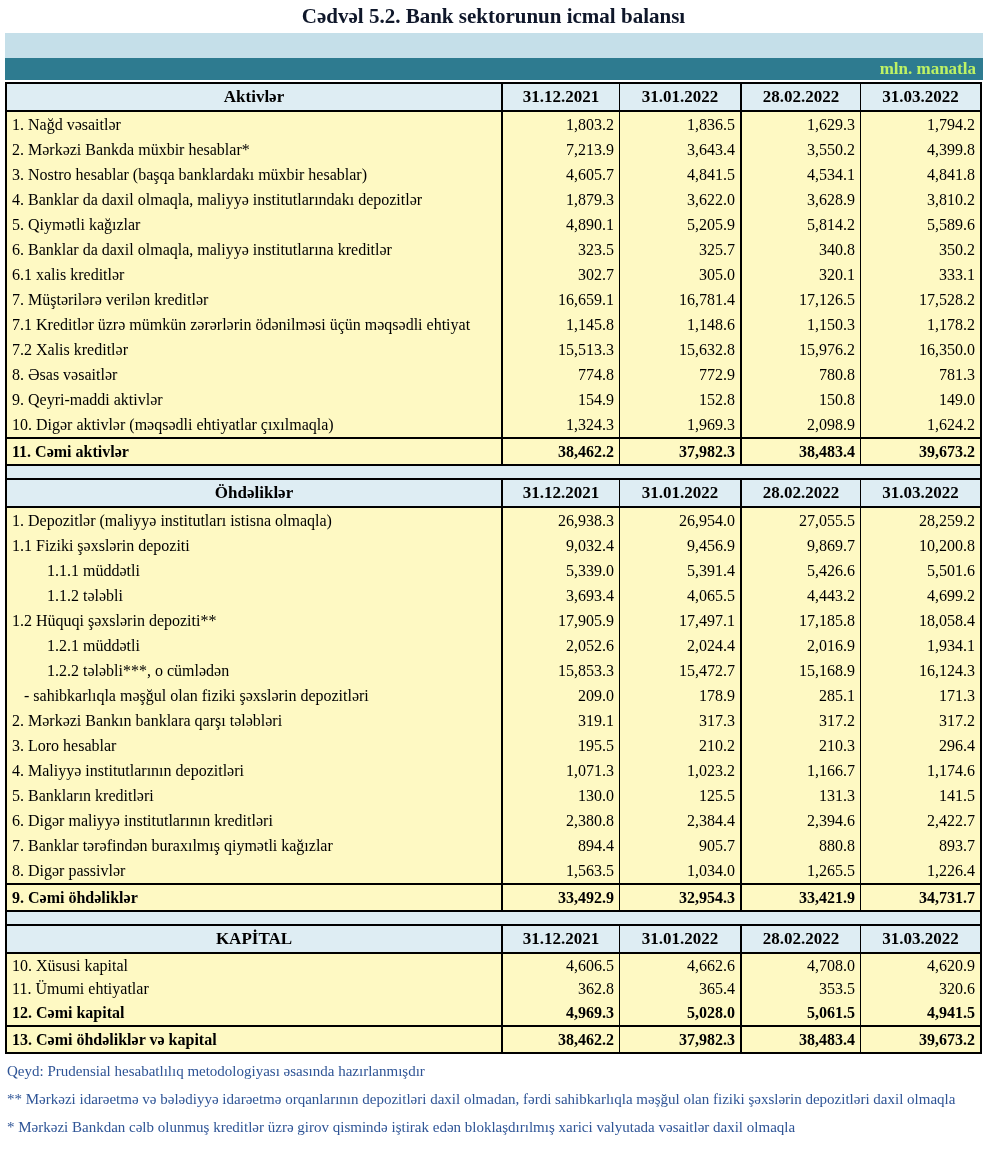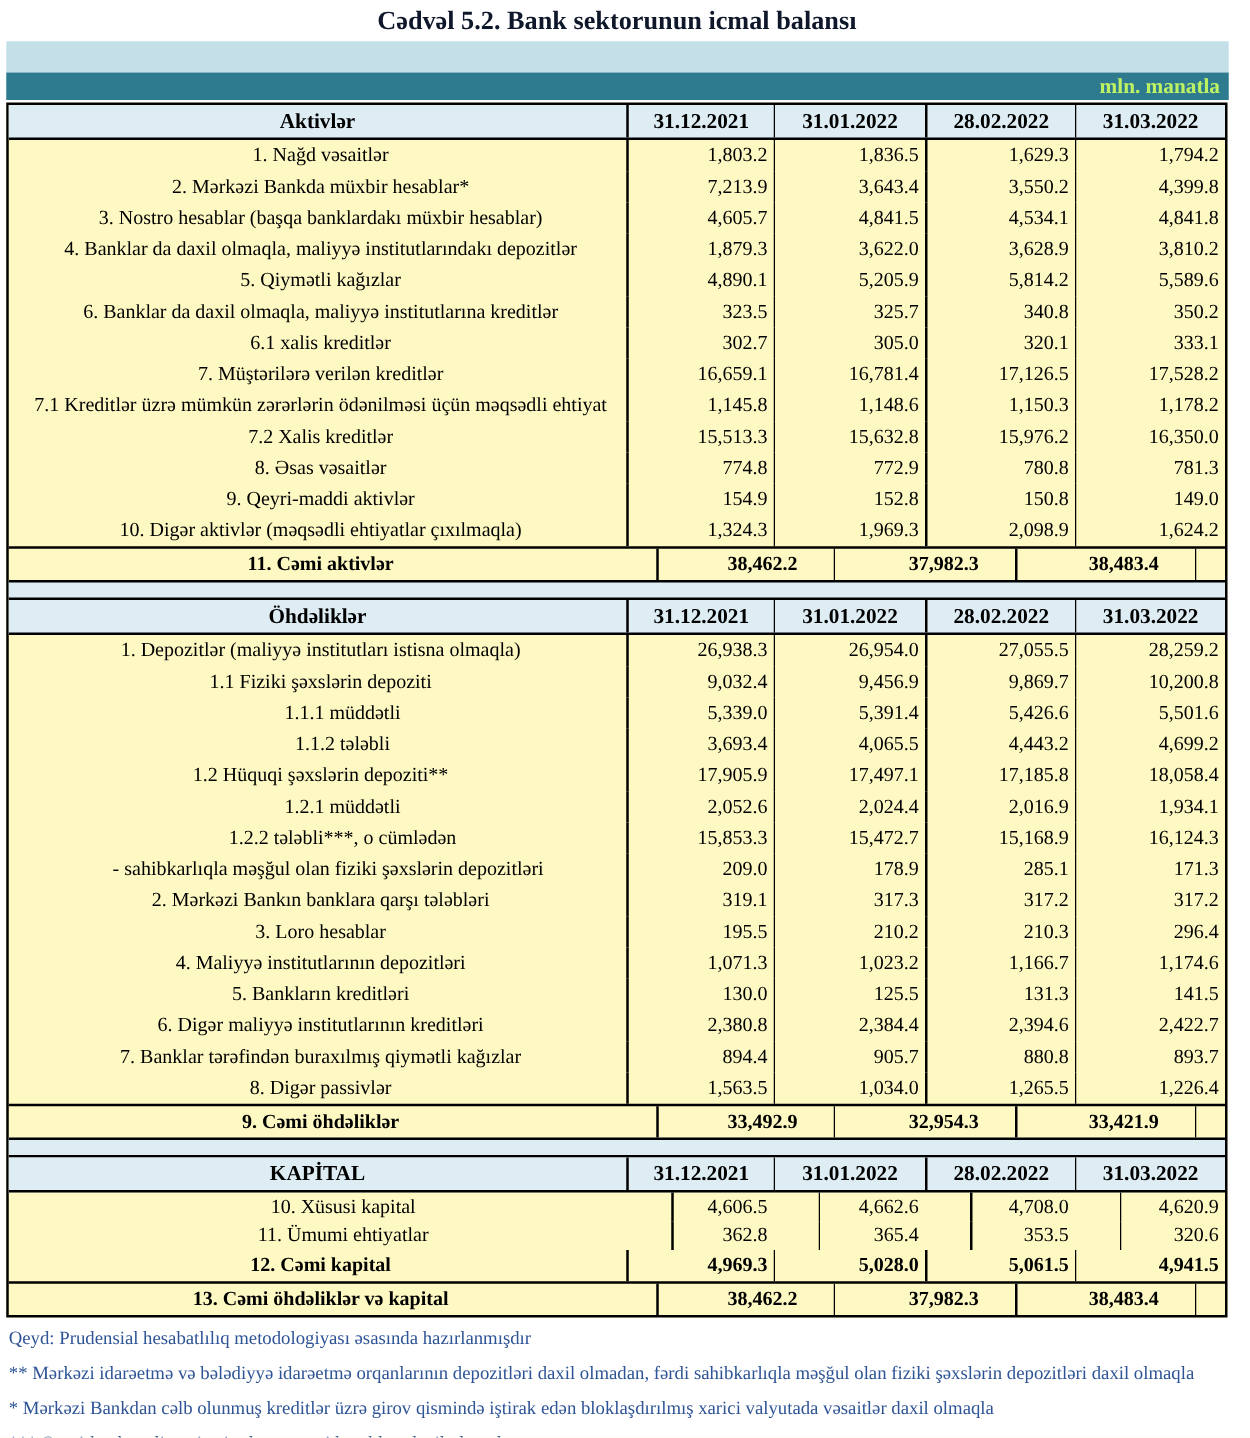--- a/index.html
+++ b/index.html
@@ -5,30 +5,30 @@
   html,body{margin:0;padding:0;background:#ffffff;}
   body{width:1000px;height:1150px;font-family:"Liberation Serif",serif;color:#000;}
   .page{position:relative;padding:4px 0 0 5px;box-sizing:border-box;}
   .title{font-size:21px;font-weight:bold;color:#0f172a;text-align:center;width:977px;margin:0 0 4px 0;}
   .band-light{width:978px;height:25px;background:#C5DFE9;}
   .band-teal{width:978px;height:22px;background:#2E7B90;color:#bef264;font-weight:bold;font-size:17px;
              text-align:right;line-height:22px;padding-right:7px;box-sizing:border-box;margin-bottom:2px;}
   .table{width:977px;border:2px solid #000;box-sizing:border-box;background:#fef9c3;}
   .trow{display:grid;grid-template-columns:494px 118px 121px 120px 120px;}
   .c{height:25px;line-height:25px;font-size:16px;white-space:nowrap;overflow:hidden;box-sizing:border-box;}
-  .label-c{padding-left:5px;text-align:center;}
+  .label-c{padding-left:5px;text-align:left;}
   .num-c{text-align:right;padding-right:5px;border-left:1px solid #000;}
   .trow .c:nth-child(2){border-left:2px solid #000;}
   .trow .c:nth-child(4){border-left:2px solid #000;}
   .thead{background:#DEEDF3;border-bottom:2px solid #000;font-weight:bold;}
   .thead .c{height:26px;line-height:26px;font-size:17px;text-align:center;padding:0;}
   .gap{height:12px;background:#DEEDF3;border-top:2px solid #000;border-bottom:2px solid #000;}
-  .total{font-weight:bold;border-top:2px solid #000;gap:24px;}
+  .total{font-weight:bold;border-top:2px solid #000;}
   .bold{font-weight:bold;}
-  .tight .c{height:23px;line-height:23px;margin-left:36px;}
+  .tight .c{height:23px;line-height:23px;}
   .indent-1 .label-c{padding-left:40px;}
   .indent-2 .label-c{padding-left:17px;}
   .footnotes{margin-top:9px;color:#2E5496;width:990px;}
   .footnotes p{margin:0 0 11px 2px;font-size:15px;line-height:17px;}
 </style>
 </head>
 <body>
 
 <div class="page">
 

